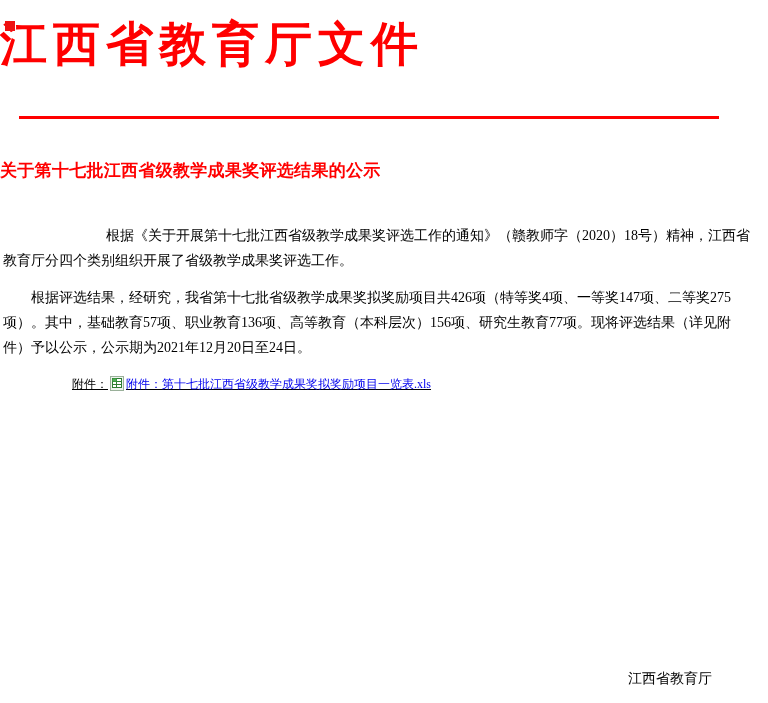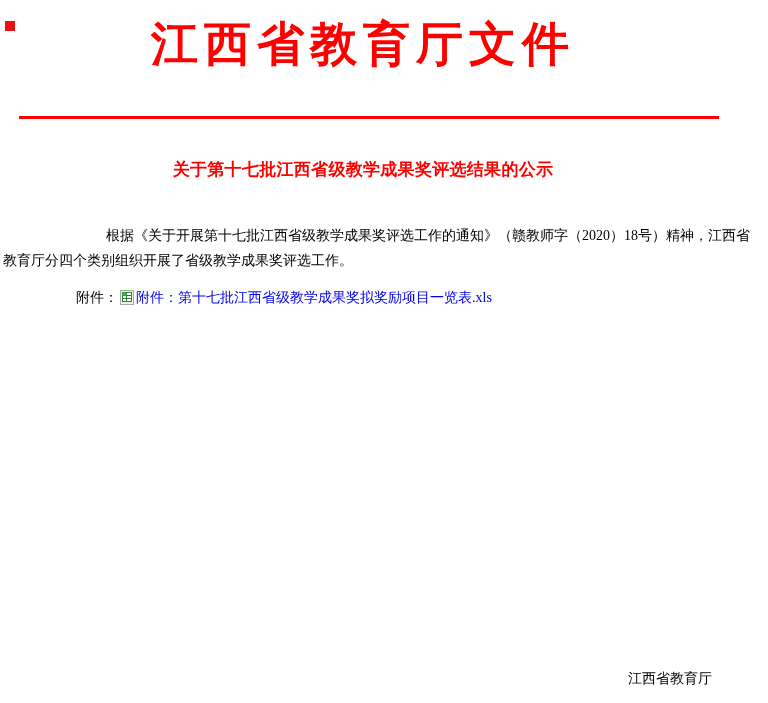--- a/index.html
+++ b/index.html
@@ -16,65 +16,65 @@
 
   .corner-mark {
     position: absolute; left: 5px; top: 5px;
     width: 10px; height: 10px;
     background: #ee1111;
   }
 
   .letterhead {
     width: 726px;
     margin: 16px 0 0 0;
-    text-align: center;
     color: #ff0000;
     font-family: "Liberation Serif", "DejaVu Serif", serif;
     font-weight: bold;
     font-size: 47px;
     line-height: 56px;
     letter-spacing: 6px;
     white-space: nowrap;
   }
 
   .letterhead-divider {
     border: none;
     height: 3px;
     background: #ff0000;
     width: 700px;
     margin: 44px 0 0 19px;
   }
 
   .doc-title {
     width: 710px;
-    margin: 39px 0 0 8px;
-    text-align: center;
+    margin: 39px 0 0 0;
+    text-align: left;
     color: #ff0000;
-    font-family: Liberation Mono, monospace;
+    font-family: Liberation Serif, serif;
     font-weight: bold;
     font-size: 17px;
     line-height: 25px;
     letter-spacing: 0.3px;
   }
 
   .content {
     margin-top: 18px;
     padding: 0 10px 0 3px;
     font-size: 14px;
     line-height: 25px;
   }
   .content p { margin: 0 0 12px 0; text-indent: 2em; }
   .content p.p-first { text-indent: 103px; margin-top: 40px; }
 
   .attach {
     margin: 0;
     padding-left: 45px;
-    font-size: 14px;
+    font-size: 12px;
     line-height: 25px;
     text-indent: 0;
+    text-decoration: underline;
   }
   .attach .prefix { color: #000; }
   .attach .xls-icon { vertical-align: -3px; margin: 0 2px 0 2px; }
   .attach a {
     color: #0000ee;
     text-decoration: none;
     cursor: pointer;
   }
 
   .sign-block {
@@ -97,20 +97,21 @@
   <div class="corner-mark"></div>
 
   <div class="letterhead">江西省教育厅文件</div>
 
   <hr class="letterhead-divider">
 
   <div class="doc-title">关于第十七批江西省级教学成果奖评选结果的公示</div>
 
   <div class="content">
     <p class="p-first">根据《关于开展第十七批江西省级教学成果奖评选工作的通知》（赣教师字（2020）18号）精神，江西省教育厅分四个类别组织开展了省级教学成果奖评选工作。</p>
+    <p>根据评选结果，经研究，我省第十七批省级教学成果奖拟奖励项目共426项（特等奖4项、一等奖147项、二等奖275项）。其中，基础教育57项、职业教育136项、高等教育（本科层次）156项、研究生教育77项。现将评选结果（详见附件）予以公示，公示期为2021年12月20日至24日。</p>
 
     <p class="attach"><span class="prefix">附件：</span><svg class="xls-icon" width="14" height="15" xmlns="http://www.w3.org/2000/svg">
         <rect x="0.5" y="0.5" width="13" height="14" fill="#eef3ee" stroke="#9ab09a"></rect>
         <rect x="2.5" y="2.5" width="9" height="9" fill="#ffffff" stroke="#2f7d32"></rect>
         <line x1="2.5" y1="5.5" x2="11.5" y2="5.5" stroke="#2f7d32" stroke-width="1"></line>
         <line x1="2.5" y1="8.5" x2="11.5" y2="8.5" stroke="#2f7d32" stroke-width="1"></line>
         <line x1="6.5" y1="2.5" x2="6.5" y2="11.5" stroke="#2f7d32" stroke-width="1"></line>
         <rect x="2.5" y="2.5" width="4" height="3" fill="#4caf50"></rect>
       </svg><a>附件：第十七批江西省级教学成果奖拟奖励项目一览表.xls</a></p>
   </div>

